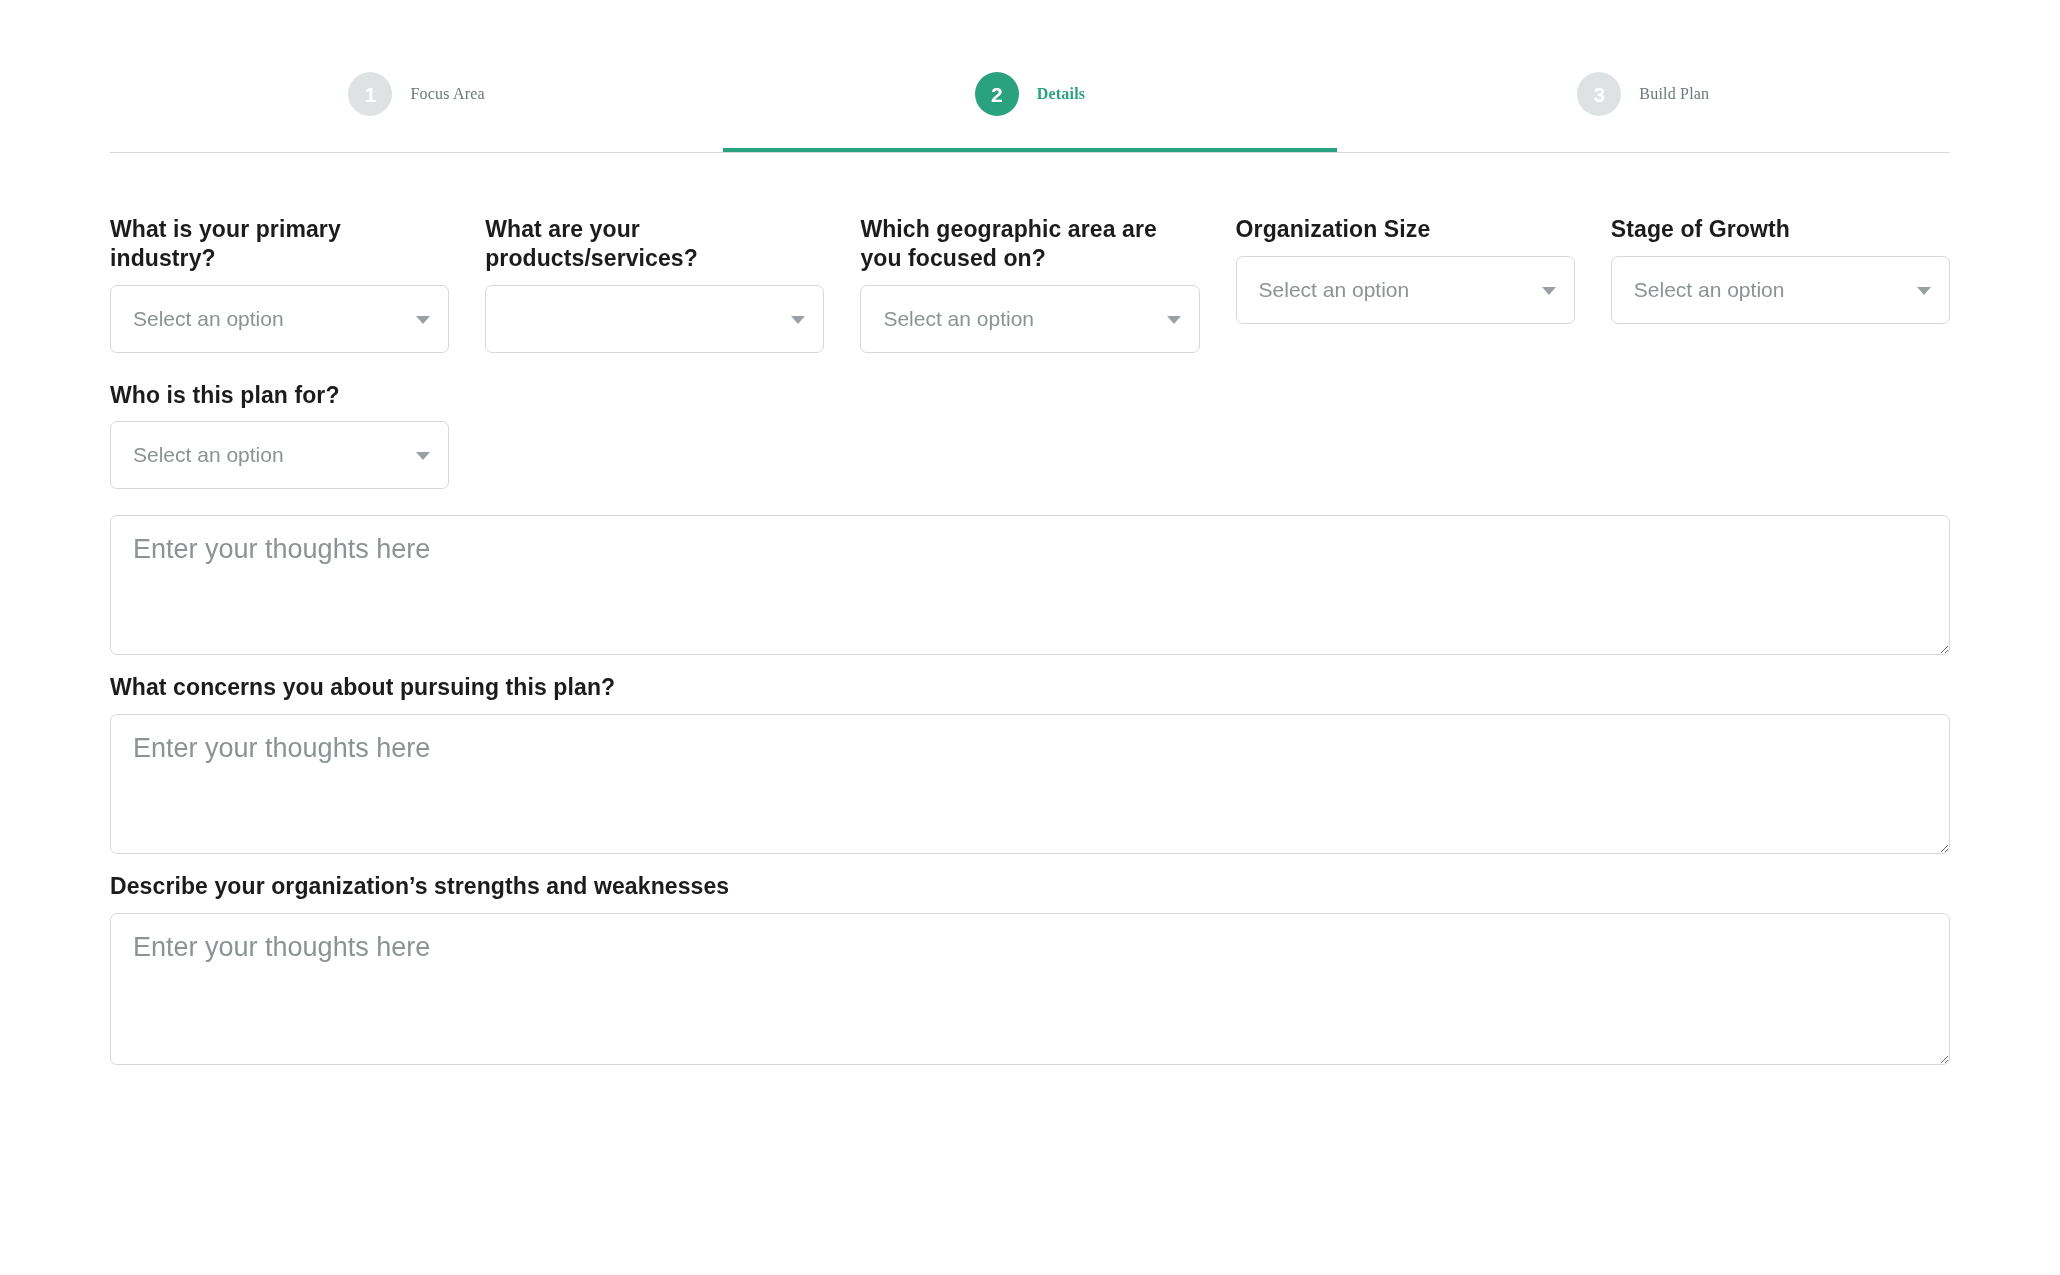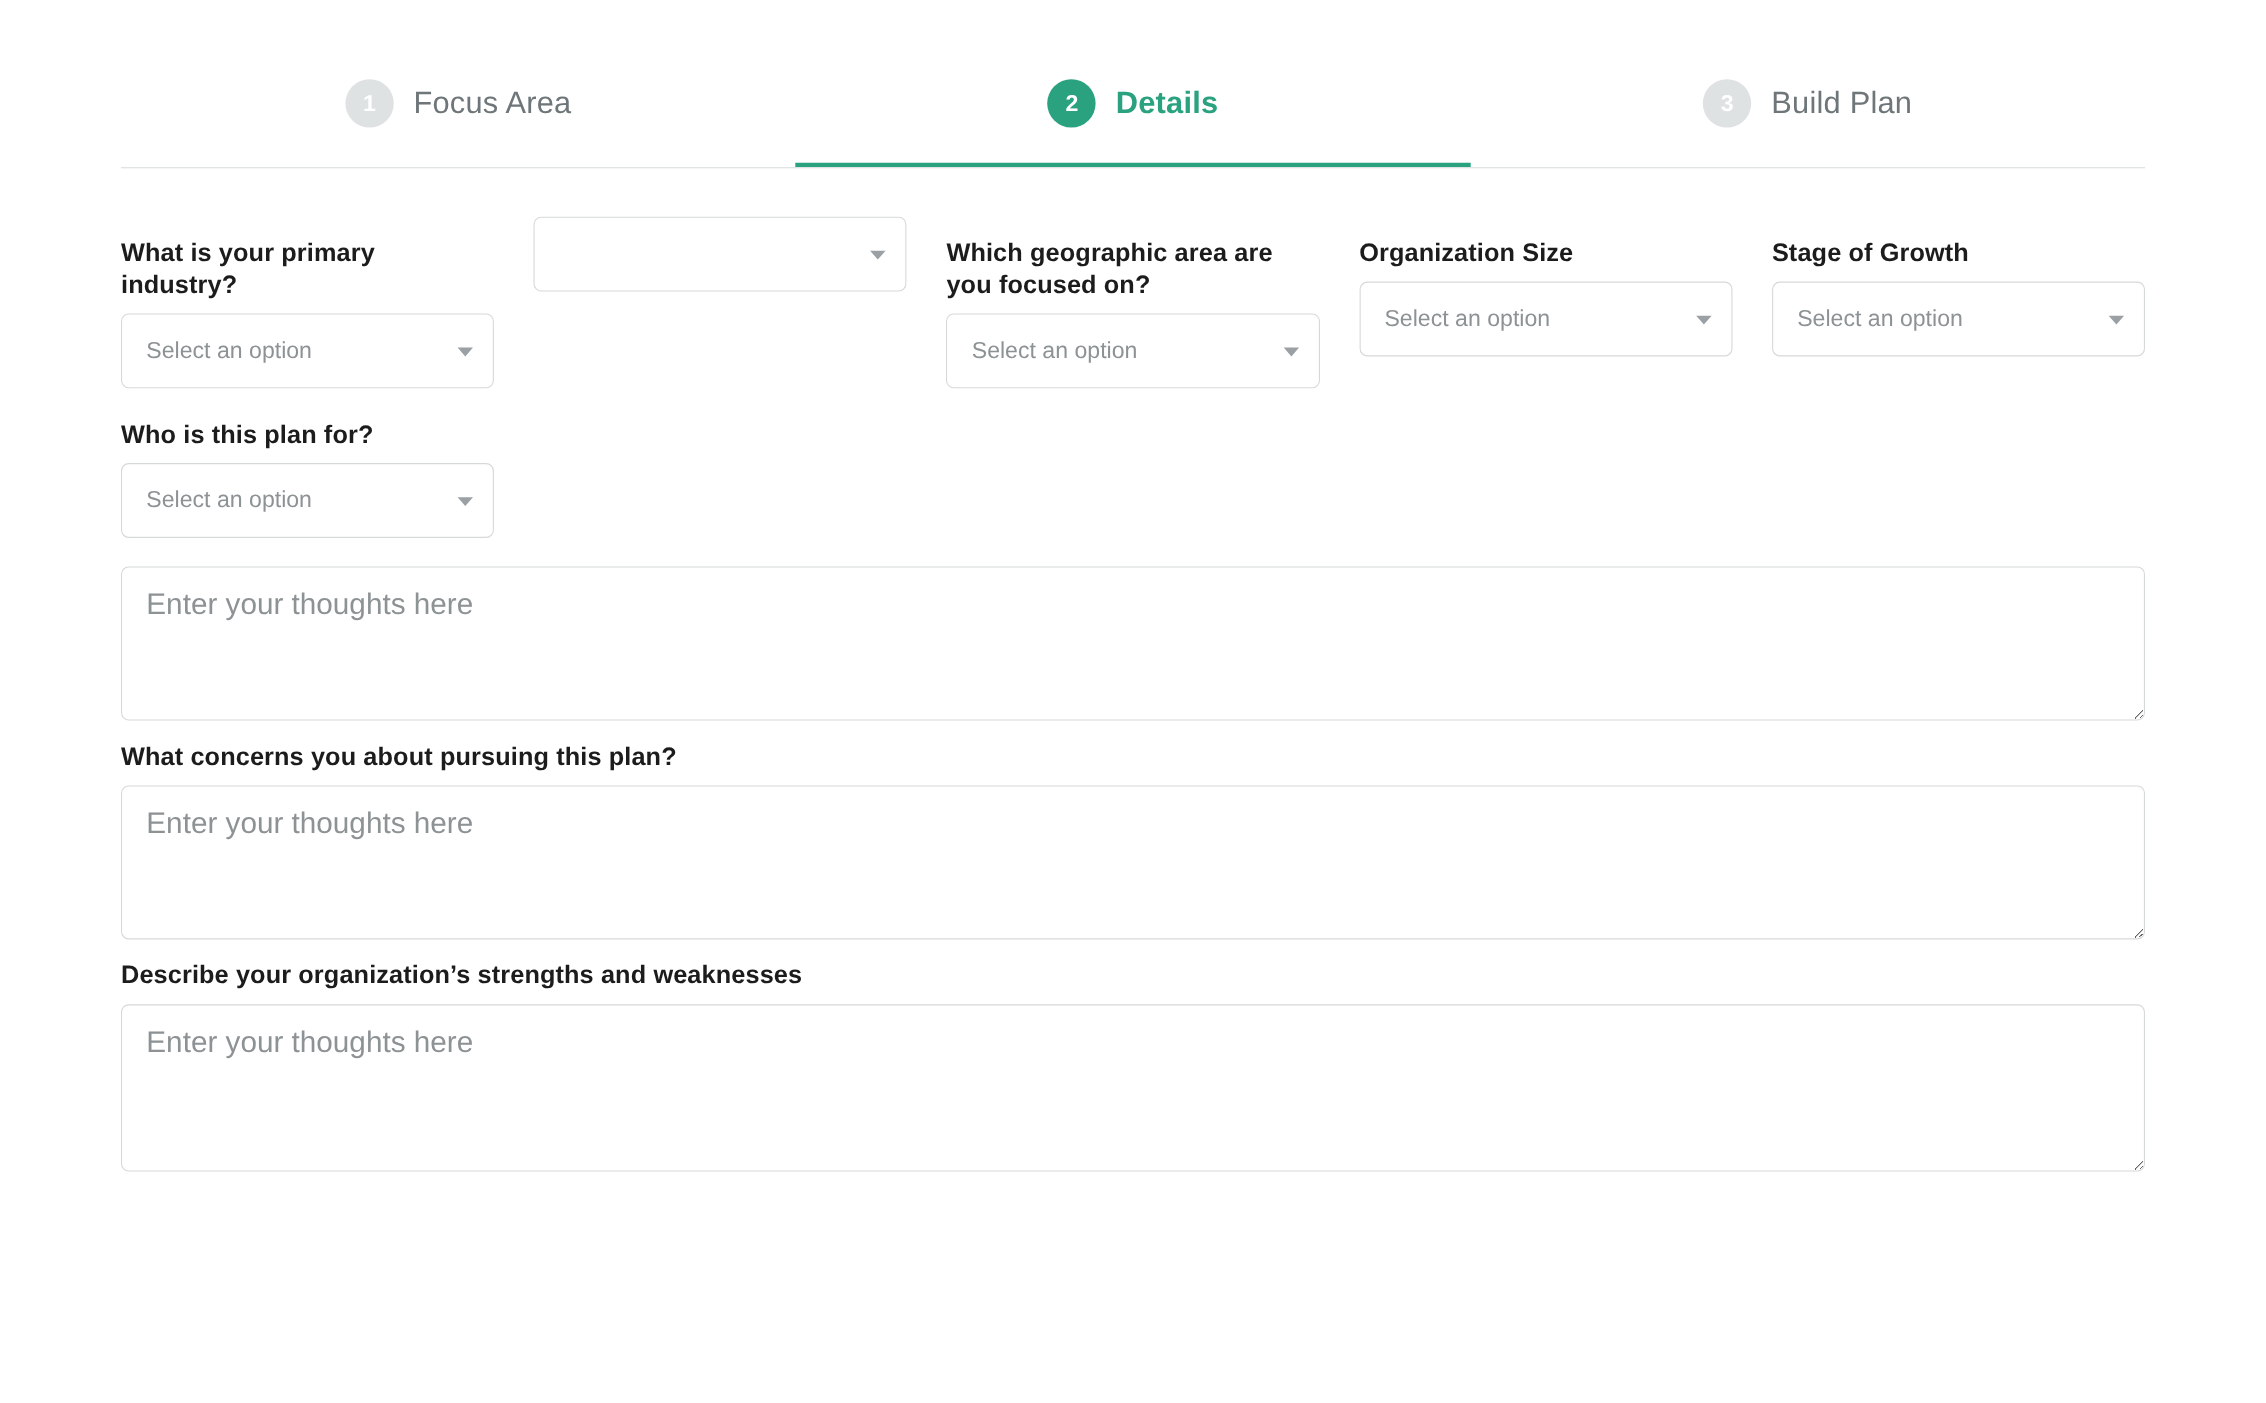--- a/index.html
+++ b/index.html
@@ -47,23 +47,24 @@
     background: #dfe2e3;
     color: #ffffff;
     font-size: 21px;
     font-weight: bold;
     display: flex;
     align-items: center;
     justify-content: center;
     line-height: 1;
   }
   .step-label {
-    font-size: 28px;
+    font-size: 16px;
     color: #6e7679;
     letter-spacing: .2px;
+    font-family: Liberation Serif, serif;
   }
   .step.active .step-num { background: #2aa17f; }
   .step.active .step-label { color: #2aa17f; font-weight: bold; }
   .step.active {
     box-shadow: inset 0 -4px 0 0 #2aa17f;
   }
 
   
   .form {
     margin: 0 110px;
@@ -163,20 +164,21 @@
 
       <div class="field">
         <div class="label">What is your primary industry?</div>
         <div class="select">
           <span class="value">Select an option</span>
           <span class="caret"></span>
         </div>
       </div>
 
       <div class="field">
+        <div class="label">What are your products/services?</div>
         <div class="select">
           <span class="value"></span>
           <span class="caret"></span>
         </div>
       </div>
 
       <div class="field">
         <div class="label">Which geographic area are you focused on?</div>
         <div class="select">
           <span class="value">Select an option</span>

